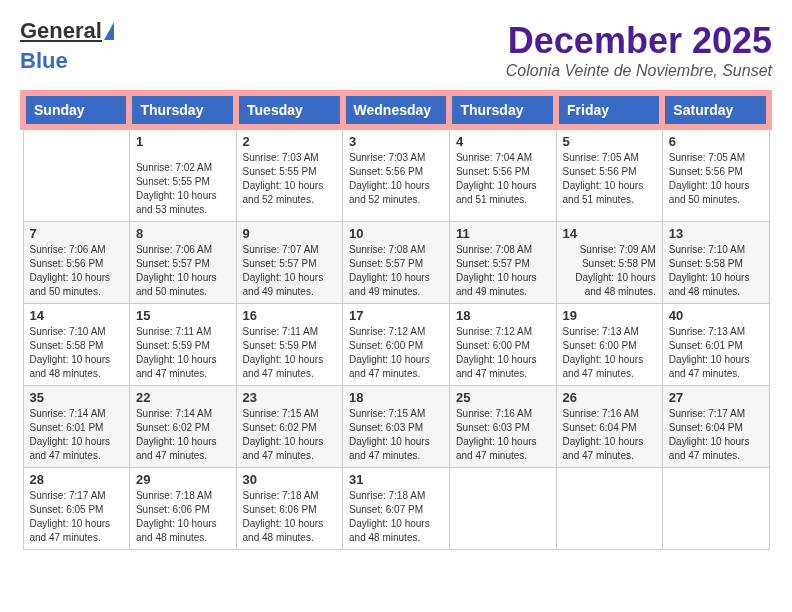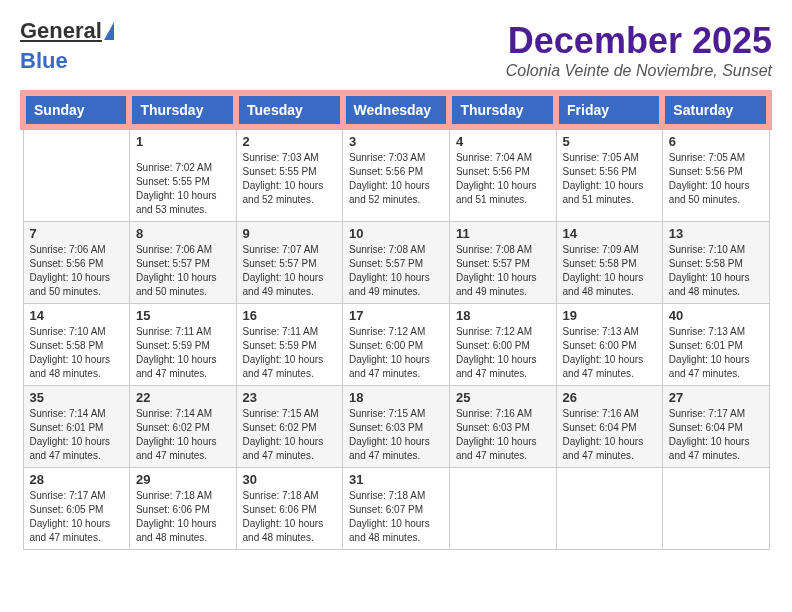--- a/index.html
+++ b/index.html
@@ -206,21 +206,21 @@
         </td>
         <td>
           <div class="day-number">11</div>
           <div class="day-info" style="white-space: pre-line;">Sunrise: 7:08 AM
 Sunset: 5:57 PM
 Daylight: 10 hours
 and 49 minutes.</div>
         </td>
         <td>
           <div class="day-number">14</div>
-          <div class="day-info" style="white-space: pre-line;">Sunrise: 7:09 AM
+          <div class="day-info" style="white-space: pre-line; text-align: right;">Sunrise: 7:09 AM
 Sunset: 5:58 PM
 Daylight: 10 hours
 and 48 minutes.</div>
         </td>
         <td>
           <div class="day-number">13</div>
           <div class="day-info" style="white-space: pre-line;">Sunrise: 7:10 AM
 Sunset: 5:58 PM
 Daylight: 10 hours
 and 48 minutes.</div>

